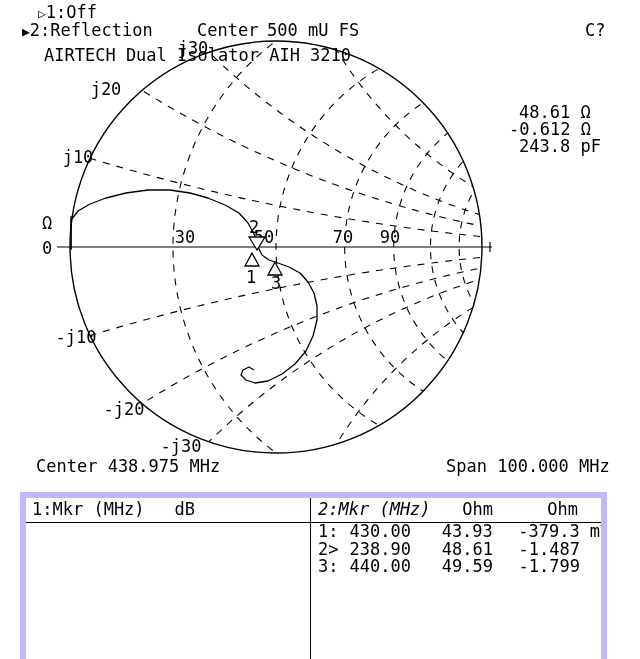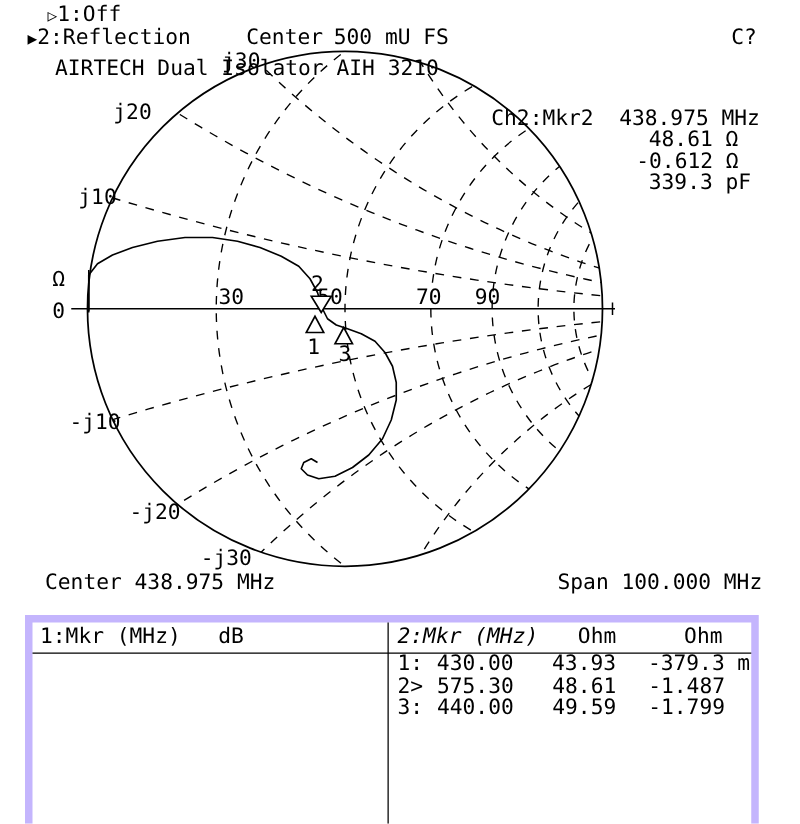--- a/index.html
+++ b/index.html
@@ -114,24 +114,23 @@
   </svg>
 
   <div class="abs" id="trace1-line"><span class="tri">▷</span><span>1:Off</span></div>
   <div class="abs" id="trace2-line"><span class="tri">▶</span><span>2:Reflection</span></div>
   <div class="abs" id="fmt-label">Center</div>
   <div class="abs" id="scale-label">500 mU FS</div>
   <div class="abs" id="status-label">C?</div>
 
   <div class="abs" id="title1">AIRTECH Dual Isolator AIH 3210</div>
 
-  <div class="abs" id="ro1">Ch2:Mkr2  438.975 MHz</div>
   <div class="abs" id="ro2">48.61 Ω</div>
   <div class="abs" id="ro3">-0.612 Ω</div>
-  <div class="abs" id="ro4">339.3 pF</div>
+  <div class="abs" id="ro4">243.8 pF</div>
 
   <div class="abs" id="center-label">Center 438.975 MHz</div>
   <div class="abs" id="span-label">Span 100.000 MHz</div>
 
   <div id="marker-table">
     <div id="mt-divider"></div>
     <div id="mt-headsep"></div>
 
     <div class="abs mt-head-label" id="mt-left-label">1:Mkr (MHz)</div>
     <div class="abs mt-head-label" id="mt-left-unit">dB</div>
@@ -143,21 +142,21 @@
     <div id="mt-rows">
       <div class="trow">
         <span class="c-id">1:</span>
         <span class="c-freq">430.00</span>
         <span class="c-ohm">43.93</span>
         <span class="c-x">-379.3</span>
         <span class="c-sfx">m</span>
       </div>
       <div class="trow">
         <span class="c-id">2&gt;</span>
-        <span class="c-freq">575.30</span>
+        <span class="c-freq">238.90</span>
         <span class="c-ohm">48.61</span>
         <span class="c-x">-1.487</span>
         <span class="c-sfx"></span>
       </div>
       <div class="trow">
         <span class="c-id">3:</span>
         <span class="c-freq">440.00</span>
         <span class="c-ohm">49.59</span>
         <span class="c-x">-1.799</span>
         <span class="c-sfx"></span>

